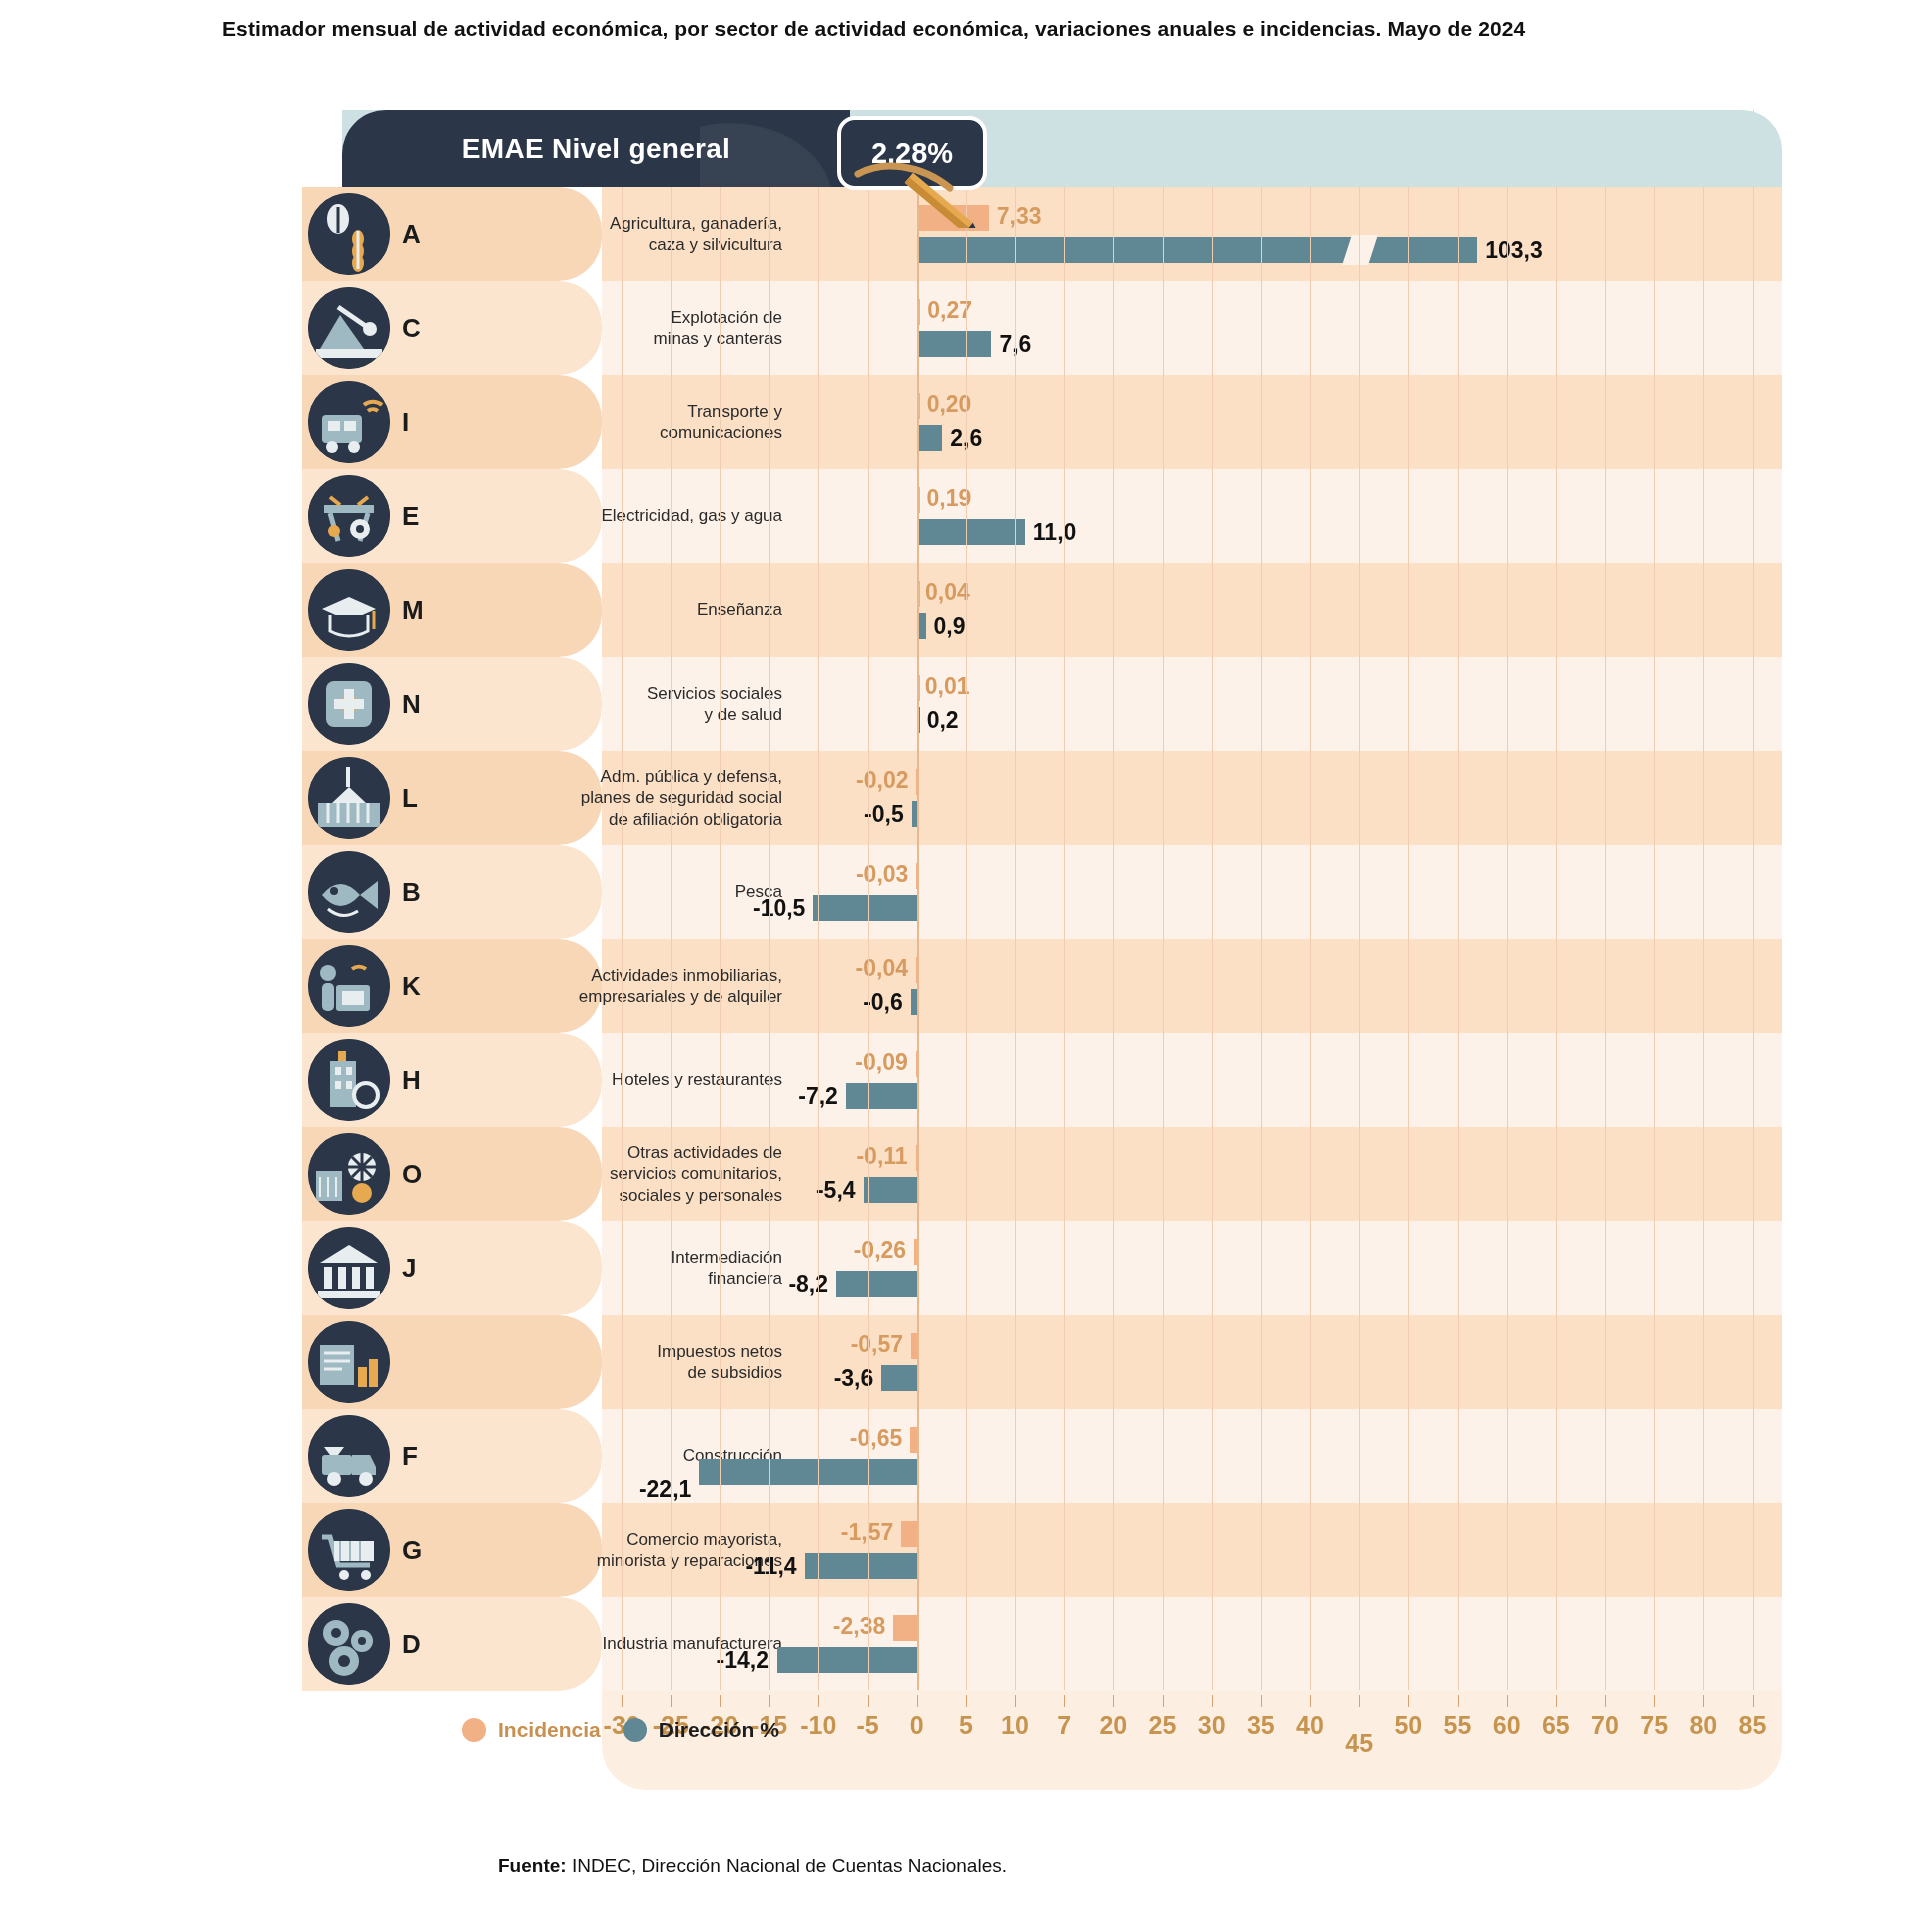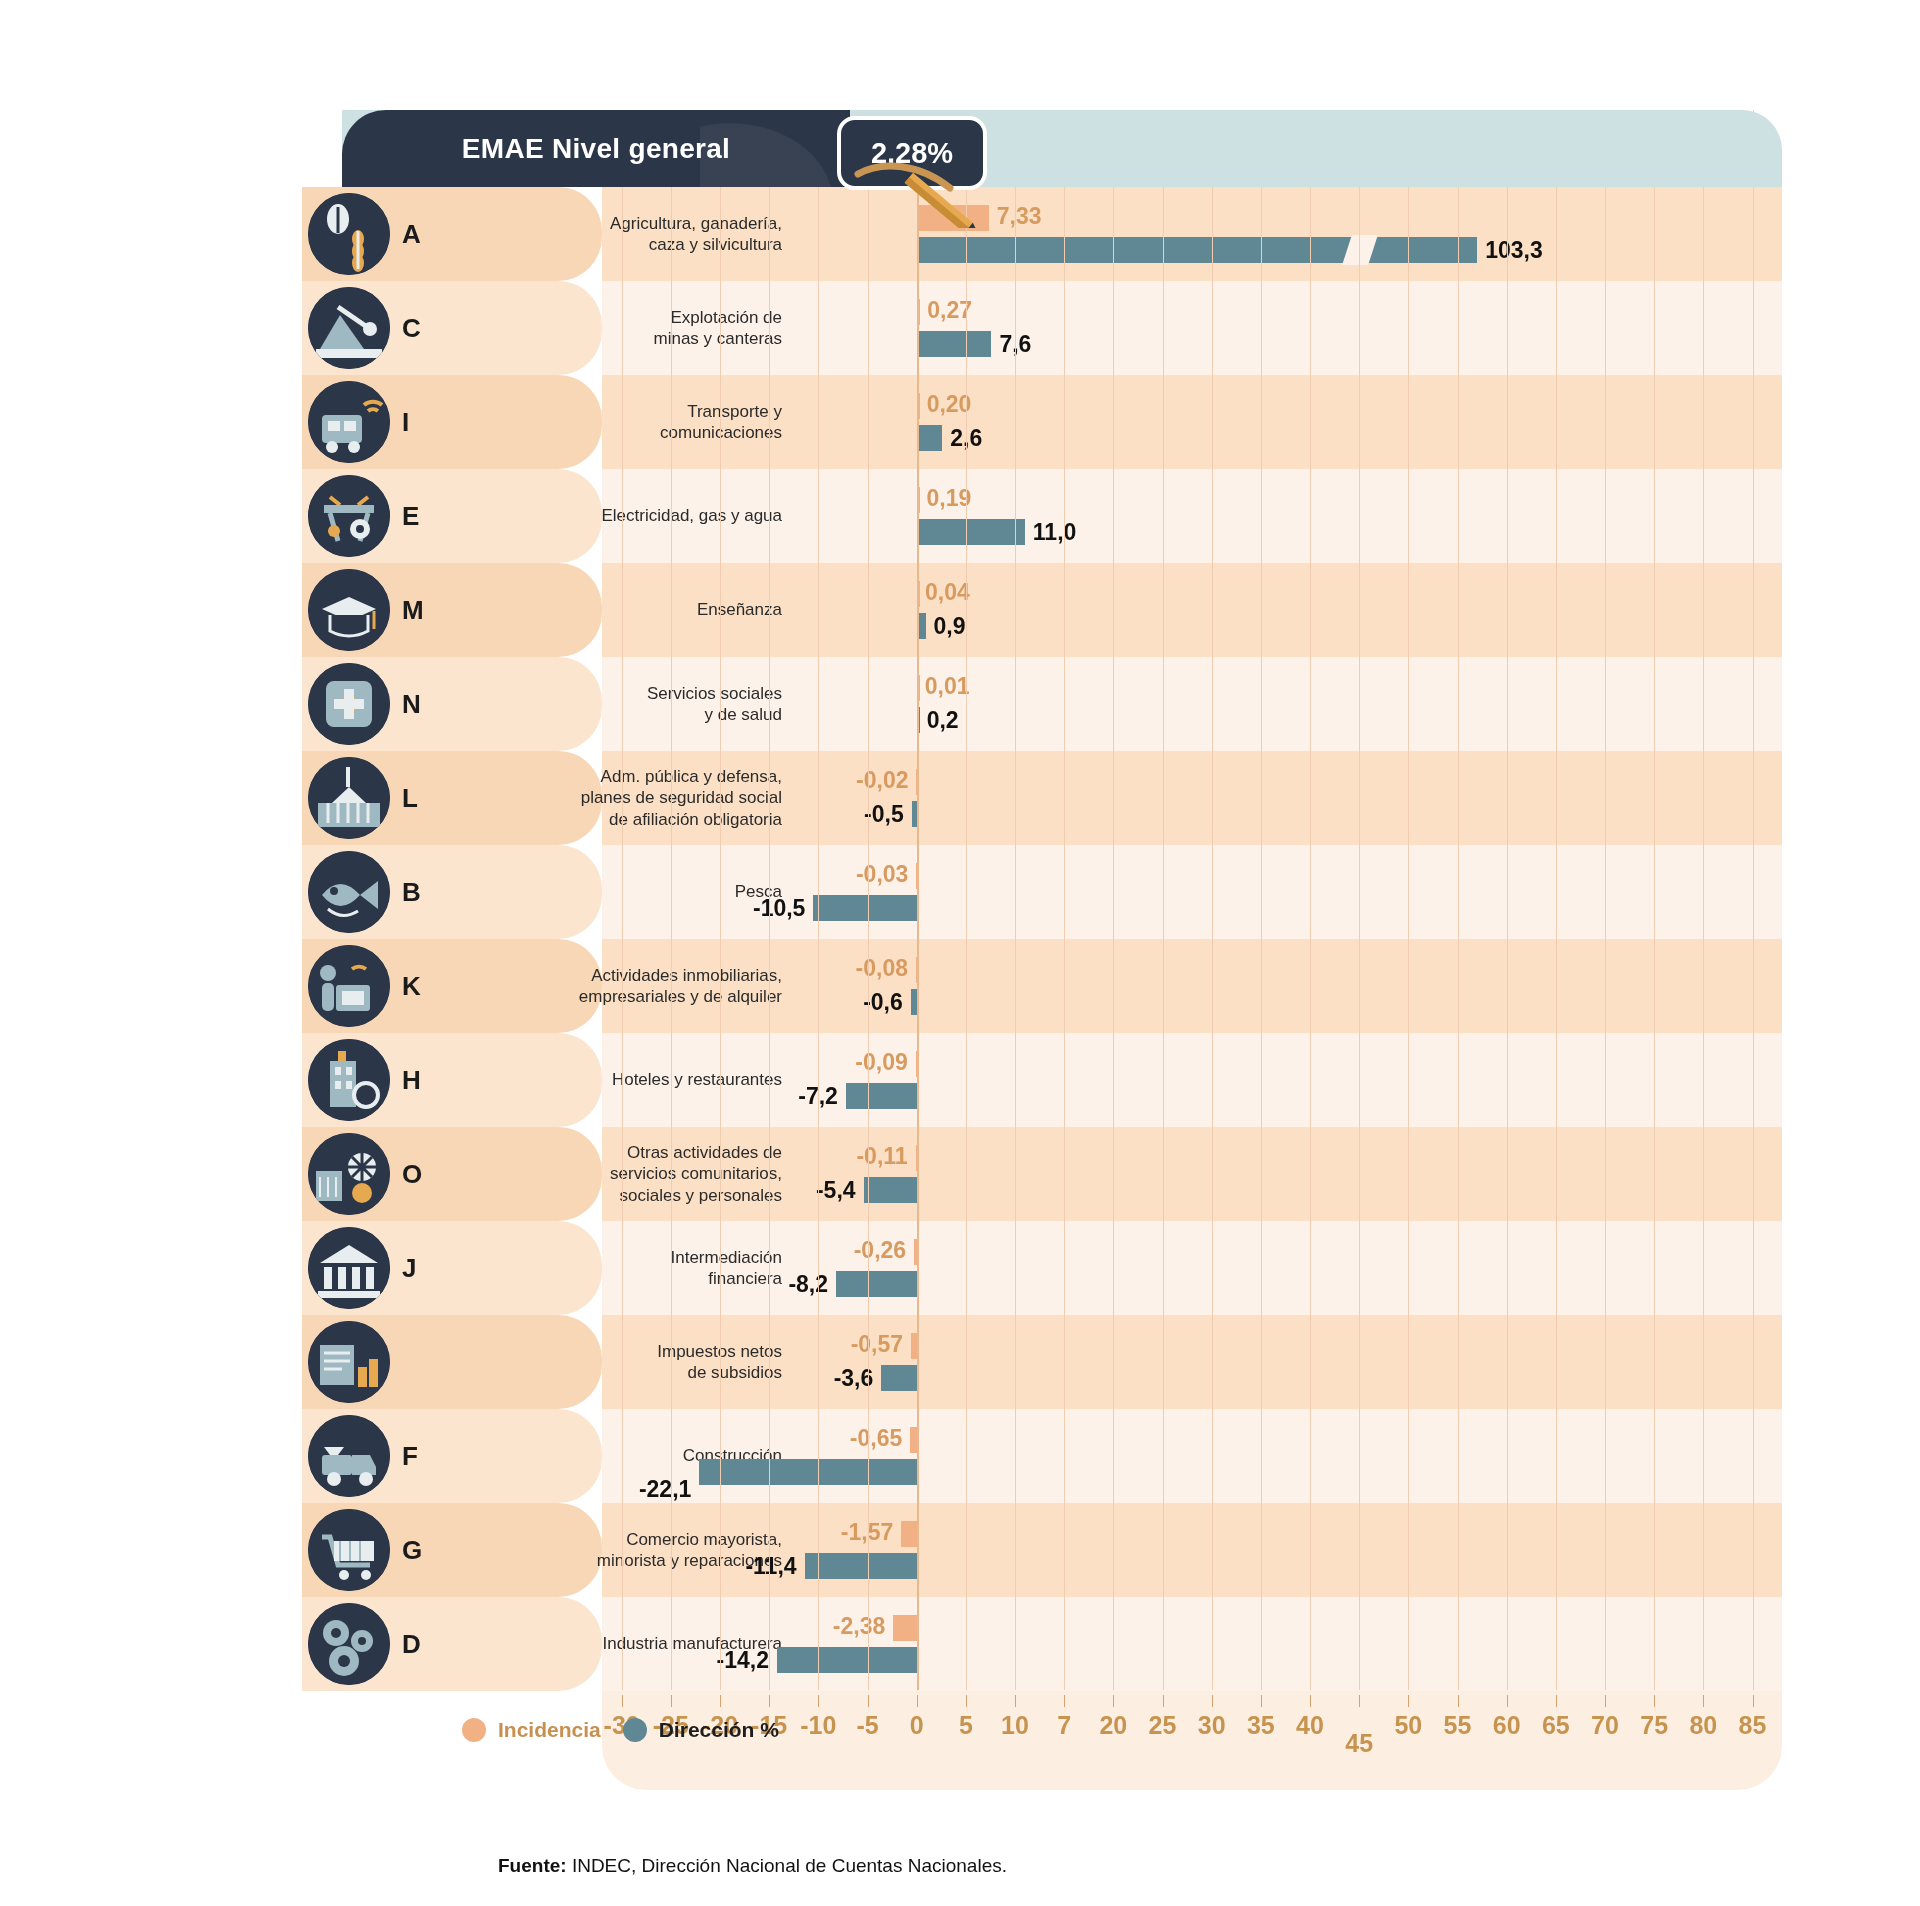--- a/index.html
+++ b/index.html
@@ -96,20 +96,21 @@
 
   
   #left-edge{position:absolute;left:0;top:0;width:222px;height:1906px;background:#fff;}
 </style>
 </head>
 <body>
 
 <div id="left-edge"></div>
 
 <div id="header">
+  <div id="fig-title">Estimador mensual de actividad económica, por sector de actividad económica, variaciones anuales e incidencias. Mayo de 2024</div>
 </div>
 
 <div id="card">
   <div id="plot-bg"></div>
   <div id="plot-bg-inner"></div>
 
   <div id="rows">
       <div class="row odd" style="height: 94px;">
     <div class="stripe"></div>
     <div class="leftband"></div>
@@ -333,21 +334,21 @@
             <path d="M44 24 a12 12 0 0 1 14 0" stroke="#e7a94f" stroke-width="4" fill="none"></path>
           </svg>
         </div>
     <div class="code">K</div>
     <div class="secname">
           <div>Actividades inmobiliarias,</div>
           <div>empresariales y de alquiler</div>
         </div>
     <div class="barwrap">
           <div class="bar inc" style="left: 693.978px; width: 3px; top: 18px; height: 26px;"></div>
-          <div class="vlabel inc" style="top: 16px; right: 874.022px;">-0,08</div>
+          <div class="vlabel inc" style="top: 16px; right: 874.022px;">-0,04</div>
           <div class="bar var" style="left: 688.767px; width: 5.9px; top: 50px; height: 26px;"></div>
           <div class="vlabel var" style="top: 50px; right: 879.233px;">-0,6</div>
         </div>
       </div>
       <div class="row even" style="height: 94px;">
     <div class="stripe"></div>
     <div class="leftband"></div>
     <div class="bandtext"></div>
     <div class="icon">
           <svg width="82" height="82" viewBox="0 0 82 82">

